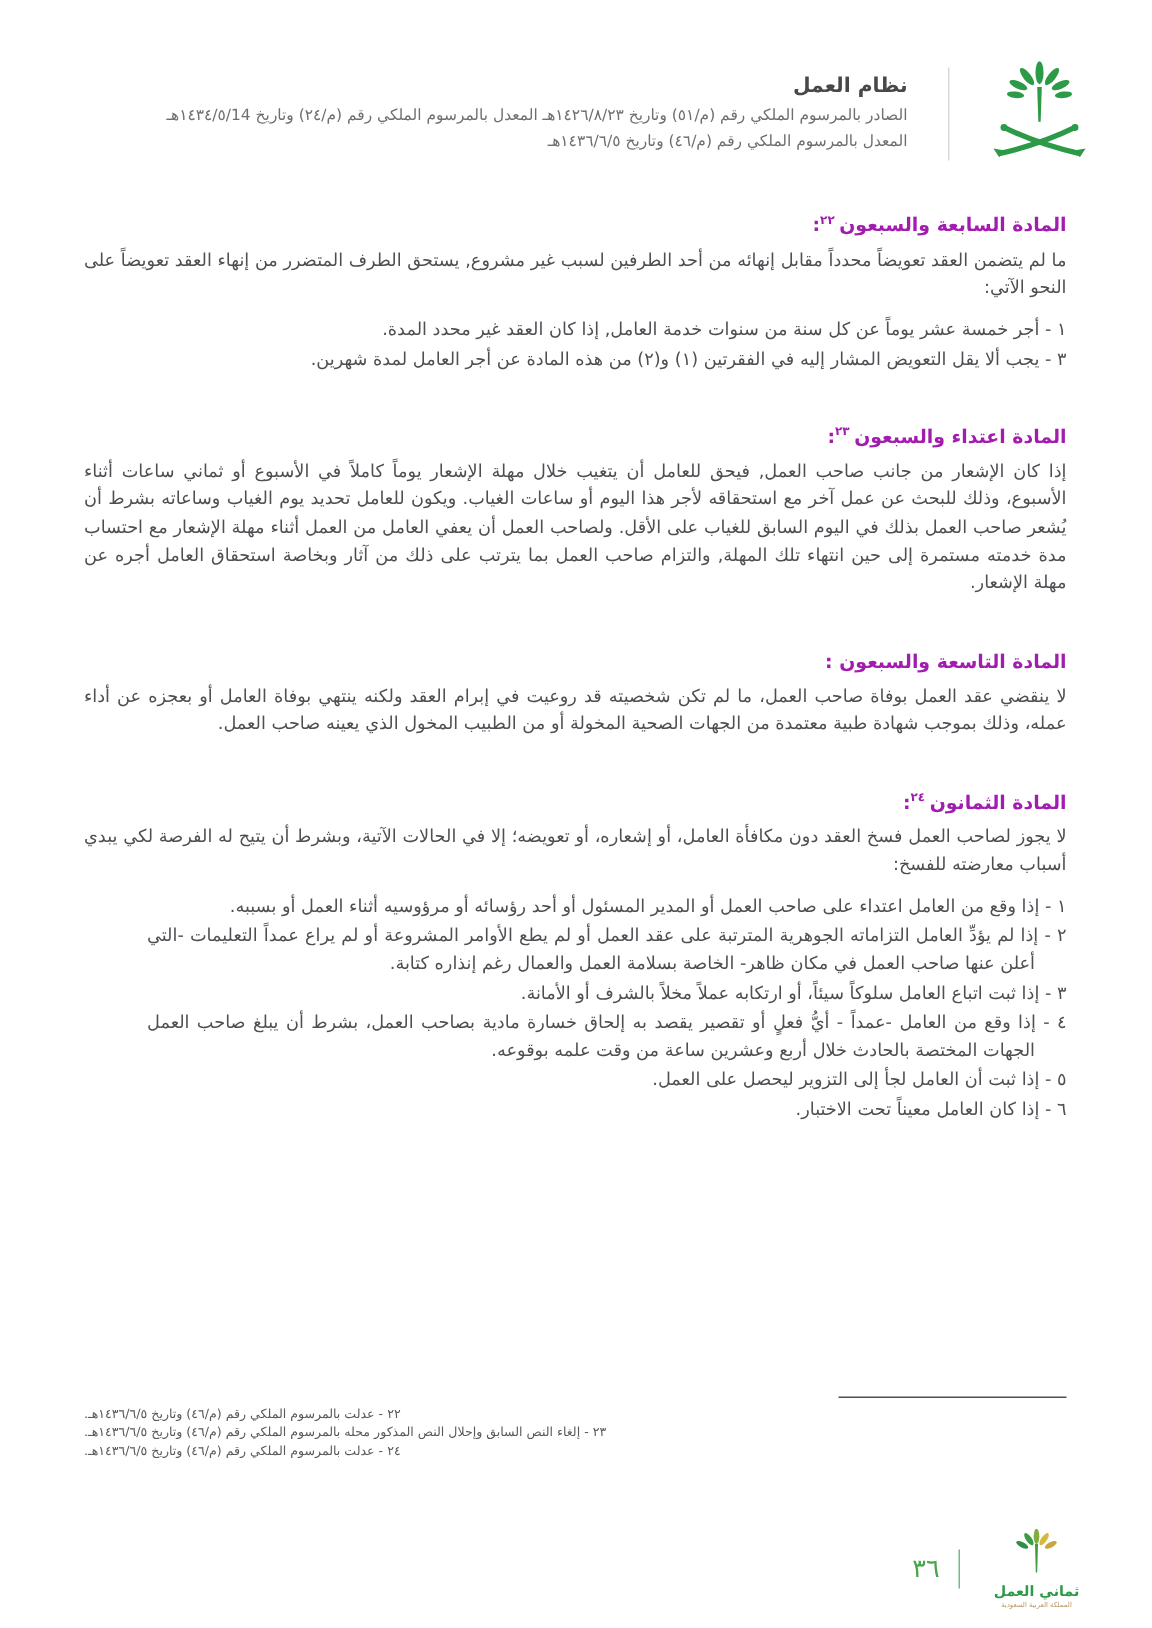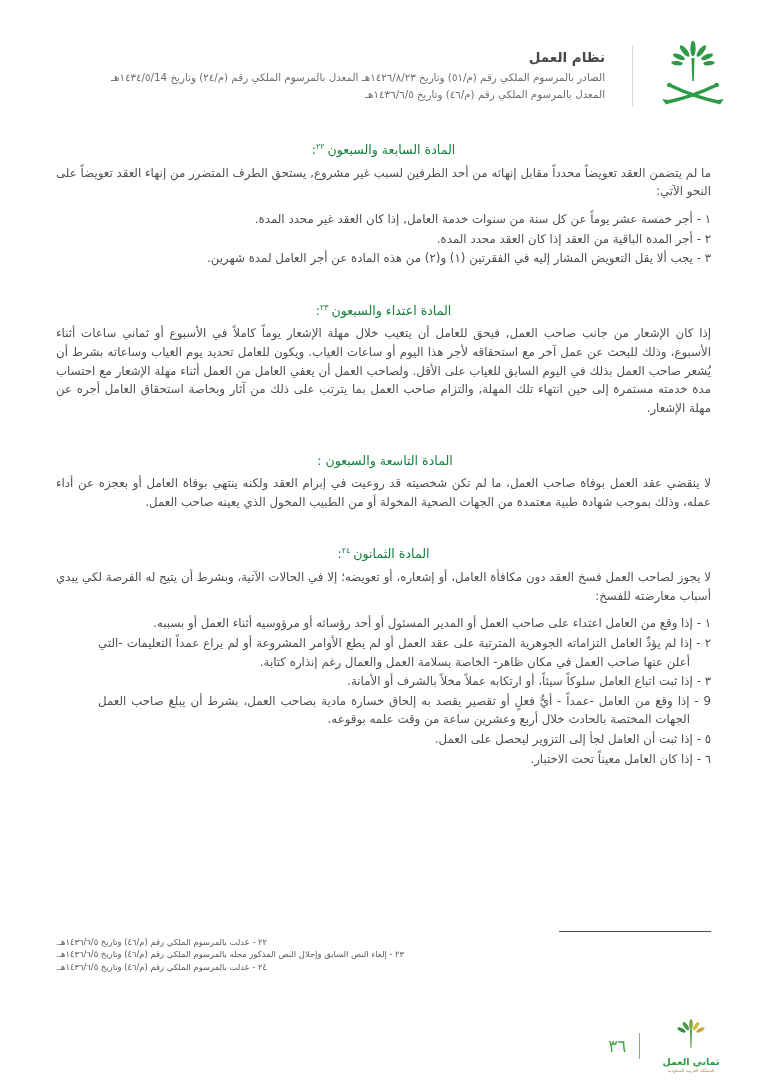--- a/index.html
+++ b/index.html
@@ -47,25 +47,24 @@
   
   .content {
     position: absolute;
     top: 141px; right: 57px; left: 56px;
     height: 782px;
     overflow: hidden;
   }
   .article + .article { margin-top: 34px; }
   .art-heading {
     font-size: 12.6px;
-    font-weight: normal;
-    color: #15803d;
+    font-weight: bold;
+    color: #a21caf;
     margin-bottom: 5px;
     line-height: 1.4;
-    text-align: center;
   }
   .art-heading sup {
     font-size: 8px;
     line-height: 0;
     margin-right: 3px;
     vertical-align: super;
   }
   .art-text {
     font-size: 11.8px;
     color: #4d4f53;
@@ -173,21 +172,20 @@
     </div>
   </div>
 
   <main class="content">
 
     <section class="article">
       <h2 class="art-heading"><span>المادة السابعة والسبعون</span><sup>٢٢</sup><span>:</span></h2>
       <p class="art-text">ما لم يتضمن العقد تعويضاً محدداً مقابل إنهائه من أحد الطرفين لسبب غير مشروع, يستحق الطرف المتضرر من إنهاء العقد تعويضاً على النحو الآتي:</p>
       <div class="art-list">
         <div class="art-item">١ - أجر خمسة عشر يوماً عن كل سنة من سنوات خدمة العامل, إذا كان العقد غير محدد المدة.</div>
-        <div class="art-item">٢ - أجر المدة الباقية من العقد إذا كان العقد محدد المدة.</div>
         <div class="art-item">٣ - يجب ألا يقل التعويض المشار إليه في الفقرتين (١) و(٢) من هذه المادة عن أجر العامل لمدة شهرين.</div>
       </div>
     </section>
 
     <section class="article">
       <h2 class="art-heading"><span>المادة اعتداء والسبعون</span><sup>٢٣</sup><span>:</span></h2>
       <p class="art-text">إذا كان الإشعار من جانب صاحب العمل, فيحق للعامل أن يتغيب خلال مهلة الإشعار يوماً كاملاً في الأسبوع أو ثماني ساعات أثناء الأسبوع، وذلك للبحث عن عمل آخر مع استحقاقه لأجر هذا اليوم أو ساعات الغياب. ويكون للعامل تحديد يوم الغياب وساعاته بشرط أن يُشعر صاحب العمل بذلك في اليوم السابق للغياب على الأقل. ولصاحب العمل أن يعفي العامل من العمل أثناء مهلة الإشعار مع احتساب مدة خدمته مستمرة إلى حين انتهاء تلك المهلة, والتزام صاحب العمل بما يترتب على ذلك من آثار وبخاصة استحقاق العامل أجره عن مهلة الإشعار.</p>
     </section>
 
     <section class="article">
@@ -195,21 +193,21 @@
       <p class="art-text">لا ينقضي عقد العمل بوفاة صاحب العمل، ما لم تكن شخصيته قد روعيت في إبرام العقد ولكنه ينتهي بوفاة العامل أو بعجزه عن أداء عمله، وذلك بموجب شهادة طبية معتمدة من الجهات الصحية المخولة أو من الطبيب المخول الذي يعينه صاحب العمل.</p>
     </section>
 
     <section class="article">
       <h2 class="art-heading"><span>المادة الثمانون</span><sup>٢٤</sup><span>:</span></h2>
       <p class="art-text">لا يجوز لصاحب العمل فسخ العقد دون مكافأة العامل، أو إشعاره، أو تعويضه؛ إلا في الحالات الآتية، وبشرط أن يتيح له الفرصة لكي يبدي أسباب معارضته للفسخ:</p>
       <div class="art-list">
         <div class="art-item">١ - إذا وقع من العامل اعتداء على صاحب العمل أو المدير المسئول أو أحد رؤسائه أو مرؤوسيه أثناء العمل أو بسببه.</div>
         <div class="art-item">٢ - إذا لم يؤدِّ العامل التزاماته الجوهرية المترتبة على عقد العمل أو لم يطع الأوامر المشروعة أو لم يراع عمداً التعليمات -التي أعلن عنها صاحب العمل في مكان ظاهر- الخاصة بسلامة العمل والعمال رغم إنذاره كتابة.</div>
         <div class="art-item">٣ - إذا ثبت اتباع العامل سلوكاً سيئاً، أو ارتكابه عملاً مخلاً بالشرف أو الأمانة.</div>
-        <div class="art-item">9 - إذا وقع من العامل -عمداً - أيُّ فعلٍ أو تقصير يقصد به إلحاق خسارة مادية بصاحب العمل، بشرط أن يبلغ صاحب العمل الجهات المختصة بالحادث خلال أربع وعشرين ساعة من وقت علمه بوقوعه.</div>
+        <div class="art-item">٤ - إذا وقع من العامل -عمداً - أيُّ فعلٍ أو تقصير يقصد به إلحاق خسارة مادية بصاحب العمل، بشرط أن يبلغ صاحب العمل الجهات المختصة بالحادث خلال أربع وعشرين ساعة من وقت علمه بوقوعه.</div>
         <div class="art-item">٥ - إذا ثبت أن العامل لجأ إلى التزوير ليحصل على العمل.</div>
         <div class="art-item">٦ - إذا كان العامل معيناً تحت الاختبار.</div>
       </div>
     </section>
 
   </main>
 
   <div class="footnotes">
     <div class="footnote-rule"></div>
     <div class="footnote">٢٢ - عدلت بالمرسوم الملكي رقم (م/٤٦) وتاريخ ١٤٣٦/٦/٥هـ.</div>

